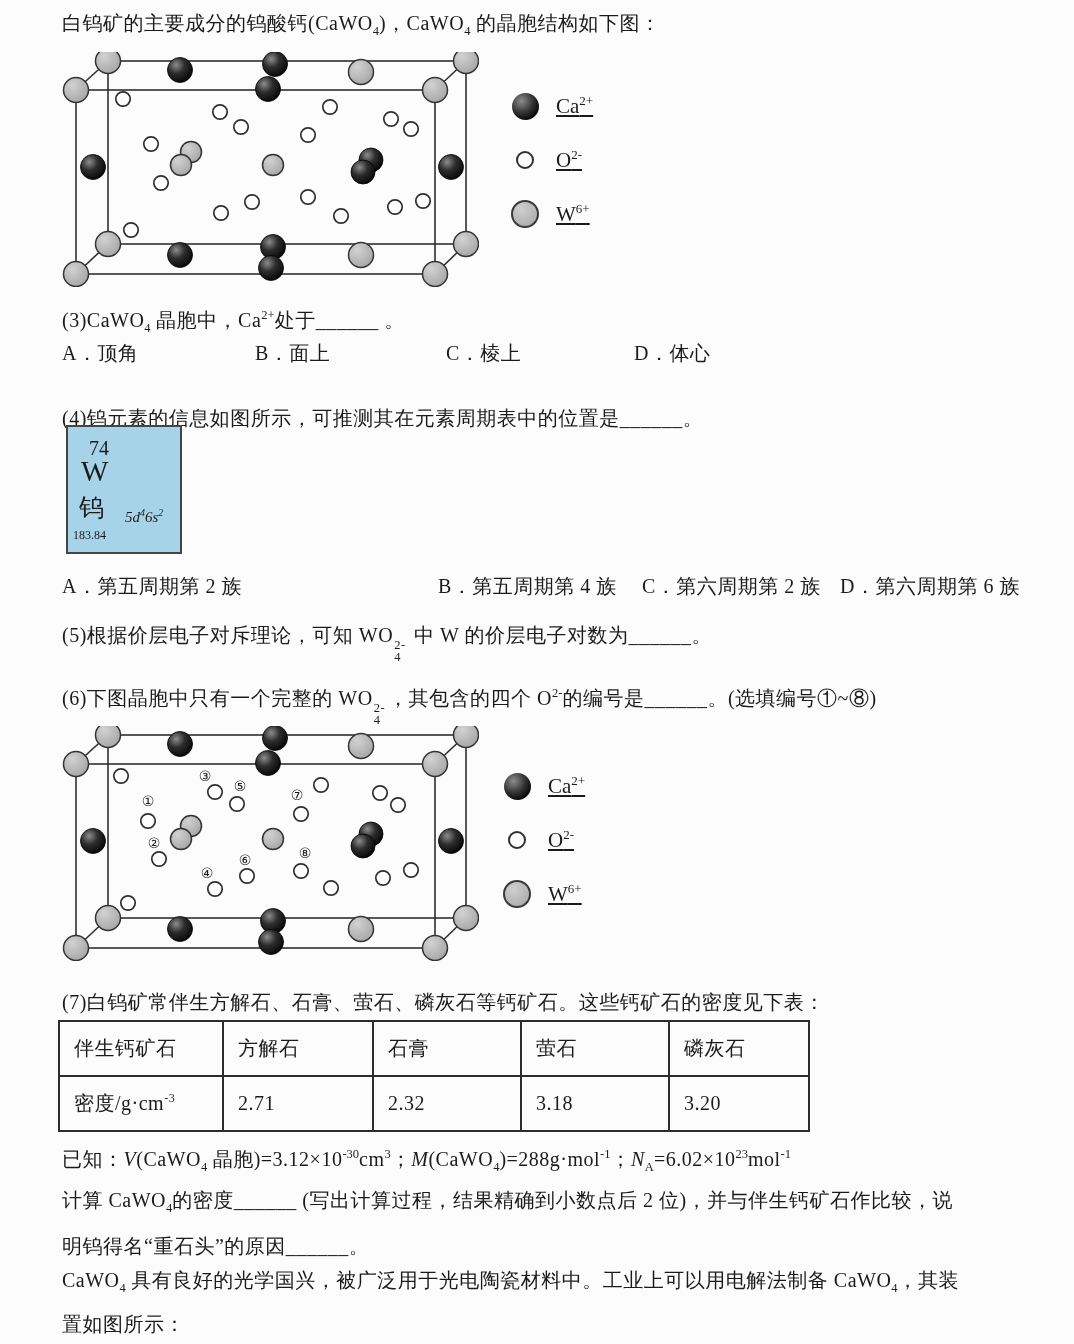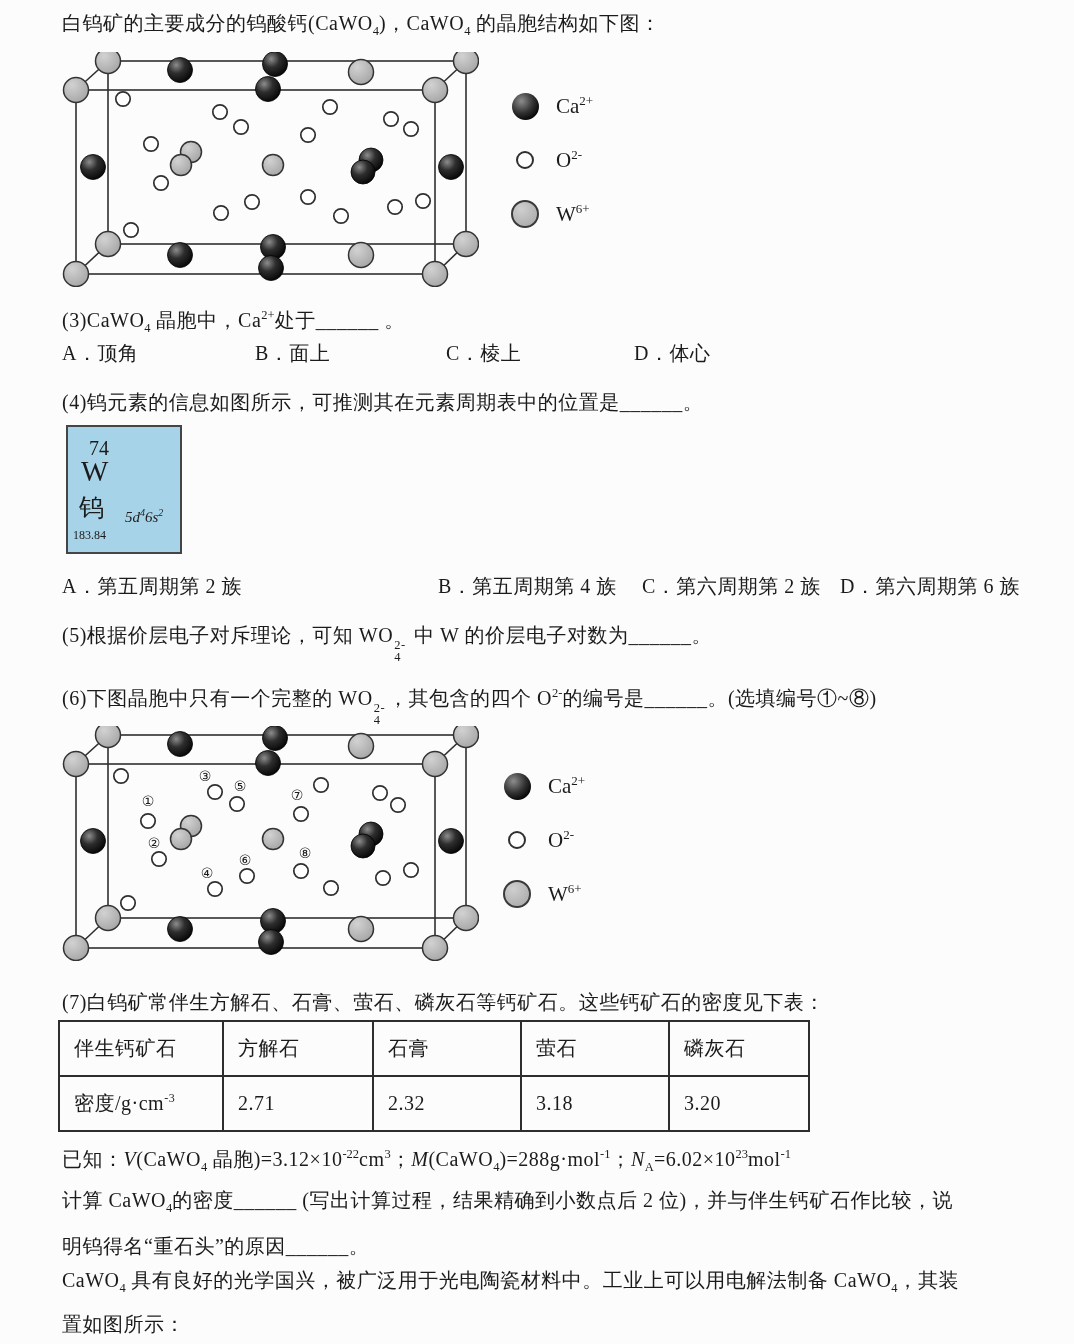--- a/index.html
+++ b/index.html
@@ -8,21 +8,21 @@
   .para{position:absolute;left:62px;font-size:20px;line-height:30px;white-space:nowrap;letter-spacing:0.5px;}
   .para sub,.para sup{font-size:12.5px;letter-spacing:0;}
   .para i{font-style:italic;}
   .stk{display:inline-flex;flex-direction:column;align-items:flex-start;vertical-align:-7px;
        line-height:1;font-size:12.5px;margin:0 3px 0 1px;}
   .stk span{display:block;height:12px;}
   .options-row{position:absolute;left:0;width:100%;height:28px;font-size:20px;letter-spacing:0.5px;}
   .options-row span{position:absolute;white-space:nowrap;}
   .cell-svg{position:absolute;}
   .legend{position:absolute;}
-  .legend-row{display:flex;align-items:center;height:32px;margin-bottom:22px;}
+  .legend-row{display:flex;align-items:center;height:32px;margin-bottom:22px;text-decoration:underline;}
   .legend-icon{width:34px;display:flex;justify-content:center;align-items:center;}
   .legend-label{margin-left:14px;font-size:21px;}
   .legend-label sup{font-size:13px;}
   .sph{display:inline-block;border-radius:50%;}
   .sph-ca{width:27px;height:27px;background:radial-gradient(circle at 35% 30%,#8d8d8d 0%,#343434 45%,#000 80%);}
   .sph-o{width:14px;height:14px;background:#fff;border:2px solid #2f2f2f;}
   .sph-w{width:24px;height:24px;background:radial-gradient(circle at 35% 30%,#cfcfcf,#a5a5a5);border:2px solid #3a3a3a;}
   .element-tile{position:absolute;left:66px;top:425px;width:112px;height:125px;
         background:#a6d3e8;border:2.5px solid #454545;}
   .element-tile div{position:absolute;white-space:nowrap;}
@@ -125,21 +125,21 @@
   </div>
 
   <div class="para" style="top:300px">(3)CaWO<sub>4</sub> 晶胞中，Ca<sup>2+</sup>处于______ 。</div>
   <div class="options-row" style="top:340px">
     <span style="left:62px">A．顶角</span>
     <span style="left:255px">B．面上</span>
     <span style="left:446px">C．棱上</span>
     <span style="left:634px">D．体心</span>
   </div>
 
-  <div class="para" style="top:387px">(4)钨元素的信息如图所示，可推测其在元素周期表中的位置是______。</div>
+  <div class="para" style="top:403px">(4)钨元素的信息如图所示，可推测其在元素周期表中的位置是______。</div>
 
   <div class="element-tile" style="background: rgb(166, 211, 232);">
     <div class="tile-num">74</div>
     <div class="tile-sym">W</div>
     <div class="tile-name">钨</div>
     <div class="tile-econf">5d<sup>4</sup>6s<sup>2</sup></div>
     <div class="tile-mass">183.84</div>
   </div>
 
   <div class="options-row" style="top:573px">
@@ -267,19 +267,19 @@
     <tr>
       <td>密度/g·cm<sup>-3</sup></td>
       <td>2.71</td>
       <td>2.32</td>
       <td>3.18</td>
       <td>3.20</td>
     </tr>
   </tbody>
     </table>
 
-  <div class="para" style="top:1139px">已知：<i>V</i>(CaWO<sub>4</sub> 晶胞)=3.12×10<sup>-22</sup>cm<sup>3</sup>；<i>M</i>(CaWO<sub>4</sub>)=288g·mol<sup>-1</sup>；<i>N</i><sub>A</sub>=6.02×10<sup>23</sup>mol<sup>-1</sup></div>
+  <div class="para" style="top:1139px">已知：<i>V</i>(CaWO<sub>4</sub> 晶胞)=3.12×10<sup>-30</sup>cm<sup>3</sup>；<i>M</i>(CaWO<sub>4</sub>)=288g·mol<sup>-1</sup>；<i>N</i><sub>A</sub>=6.02×10<sup>23</sup>mol<sup>-1</sup></div>
   <div class="para" style="top:1185px">计算 CaWO<sub>4</sub>的密度______ (写出计算过程，结果精确到小数点后 2 位)，并与伴生钙矿石作比较，说</div>
   <div class="para" style="top:1231px">明钨得名“重石头”的原因______。</div>
   <div class="para" style="top:1265px">CaWO<sub>4</sub> 具有良好的光学国兴，被广泛用于光电陶瓷材料中。工业上可以用电解法制备 CaWO<sub>4</sub>，其装</div>
   <div class="para" style="top:1309px">置如图所示：</div>
 
 </div>
 
 </body></html>

